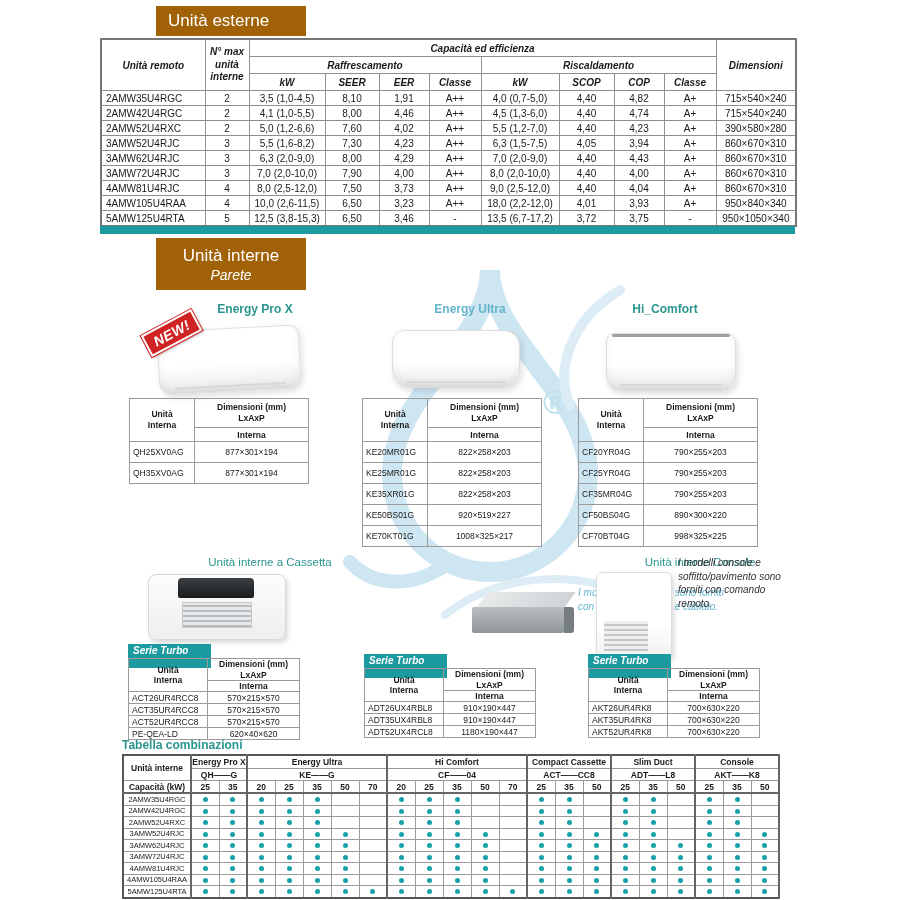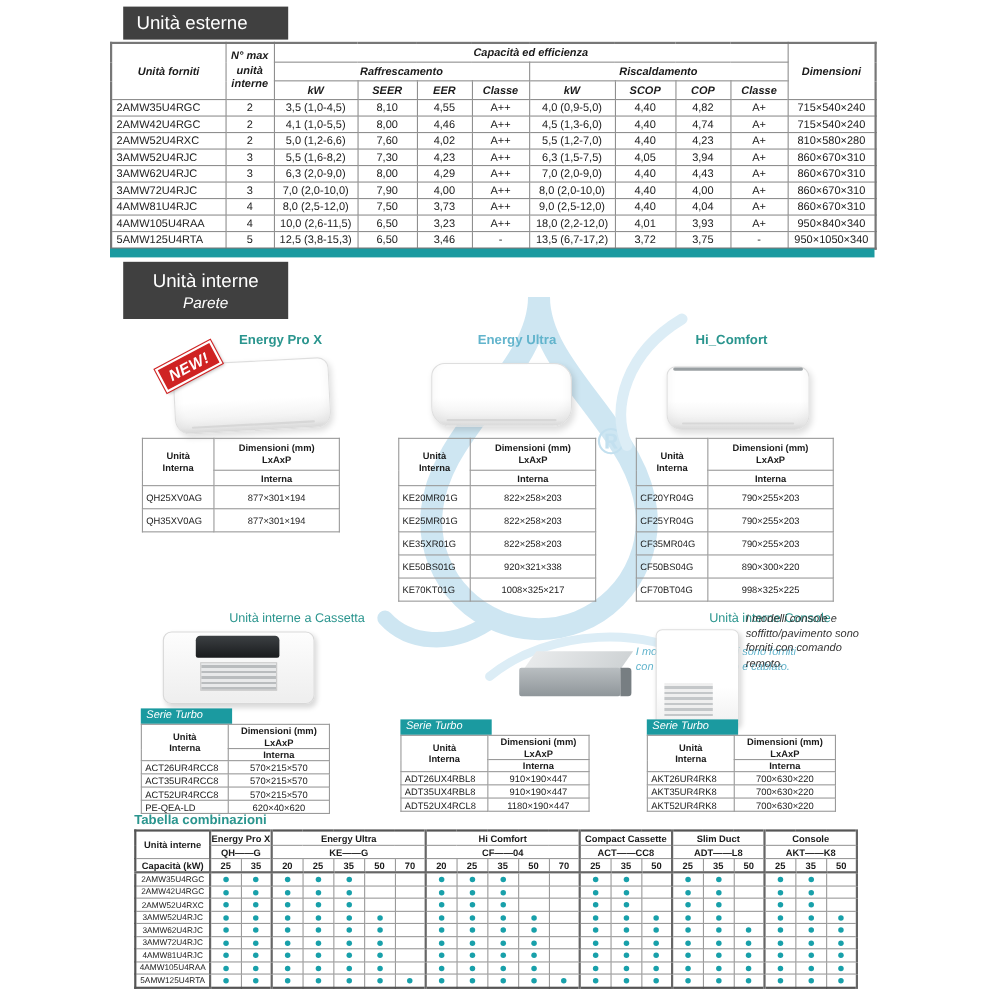--- a/index.html
+++ b/index.html
@@ -1,22 +1,22 @@
 <!DOCTYPE html>
 <html><head>
 <meta charset="utf-8">
 <style>
   html,body{margin:0;padding:0;background:#fff;}
   #page{position:relative;width:900px;height:900px;background:#fff;overflow:hidden;
         font-family:"Liberation Sans",sans-serif;color:#1a1a1a;}
   .abs{position:absolute;}
 
   
-  .tealbox{background:#404040;color:#fff;display:flex;flex-direction:column;justify-content:center;
-           align-items:flex-start;padding-left:12px;box-sizing:border-box;}
+  .tealbox{background:#a16207;color:#fff;display:flex;flex-direction:column;justify-content:center;
+           align-items:flex-start;padding-left:12px;box-sizing:border-box;margin-left:44px;}
   #outdoor-title{left:112px;top:6px;width:150px;height:30px;font-size:17px;}
   #indoor-title{left:112px;top:238px;width:150px;height:52px;font-size:17px;align-items:center;padding-left:0;}
   #indoor-title .sub{font-size:14px;font-style:italic;font-weight:normal;margin-top:1px;}
 
   
   #watermark{left:330px;top:262px;opacity:.8;z-index:0;pointer-events:none;}
   #regmark{left:543px;top:383px;font-size:34px;color:#c3e0ef;font-weight:bold;z-index:0;}
   .swoosh{z-index:0;pointer-events:none;}
   .content{z-index:1;}
 
@@ -57,22 +57,22 @@
   .wall-dim thead tr:first-child th{height:28px;}
   .wall-dim thead tr:last-child th{height:13px;}
   .wall-dim td{height:20px;}
   .serie{width:172px;} .serie .unit-col{width:76px;}
   .serie thead tr:first-child th{height:17px;}
   .serie thead tr:last-child th{height:10px;}
   .serie td{height:11px;}
   #t-epx{left:129px;top:398px;} #t-eu{left:362px;top:398px;} #t-hc{left:578px;top:398px;}
   #t-cass{left:128px;top:658px;} #t-can{left:364px;top:668px;} #t-con{left:588px;top:668px;}
 
-  .serie-label{background:#1b9aa0;color:#fff;font-size:10px;font-weight:normal;font-style:italic;
-               width:78px;height:14px;line-height:13px;padding-left:5px;box-sizing:content-box;}
+  .serie-label{background:#1b9aa0;color:#fff;font-size:10px;font-weight:bold;font-style:italic;
+               width:78px;height:24px;line-height:13px;padding-left:5px;box-sizing:content-box;}
   #sl-cass{left:128px;top:644px;} #sl-can{left:364px;top:654px;} #sl-con{left:588px;top:654px;}
 
   .sec-title{font-size:11.5px;font-weight:normal;text-align:center;}
   .desc{font-size:10px;font-style:italic;line-height:1.35;}
 
   
   #img-cass{left:142px;top:572px;width:150px;height:70px;}
   #img-cass .panel{position:absolute;left:6px;top:2px;width:136px;height:64px;background:linear-gradient(180deg,#fdfdfd,#eee);
                    border:1px solid #d8d8d8;border-radius:8px;box-shadow:2px 3px 5px rgba(0,0,0,.15);}
   #img-cass .dark{position:absolute;left:36px;top:6px;width:76px;height:20px;background:linear-gradient(180deg,#3c4043,#191b1d);border-radius:4px 4px 2px 2px;}
@@ -133,21 +133,21 @@
       <col style="width:50px">
         <col style="width:52px">
         <col style="width:78px">
         <col style="width:55px">
       <col style="width:50px">
         <col style="width:52px">
         <col style="width:80px">
     </colgroup>
     <thead>
       <tr>
-        <th rowspan="3">Unità forniti</th>
+        <th rowspan="3">Unità remoto</th>
         <th rowspan="3" class="pre">N° max
 unità
 interne</th>
         <th colspan="8">Capacità ed efficienza</th>
         <th rowspan="3">Dimensioni</th>
       </tr>
       <tr>
         <th colspan="4">Raffrescamento</th>
         <th colspan="4">Riscaldamento</th>
       </tr>
@@ -161,23 +161,23 @@
         <th>COP</th>
         <th>Classe</th>
       </tr>
     </thead>
     <tbody>
         <tr>
           <td class="first">2AMW35U4RGC</td>
           <td>2</td>
           <td>3,5 (1,0-4,5)</td>
           <td>8,10</td>
-          <td>4,55</td>
+          <td>1,91</td>
           <td>A++</td>
-          <td>4,0 (0,9-5,0)</td>
+          <td>4,0 (0,7-5,0)</td>
           <td>4,40</td>
           <td>4,82</td>
           <td>A+</td>
           <td>715×540×240</td>
         </tr>
         <tr>
           <td class="first">2AMW42U4RGC</td>
           <td>2</td>
           <td>4,1 (1,0-5,5)</td>
           <td>8,00</td>
@@ -193,21 +193,21 @@
           <td class="first">2AMW52U4RXC</td>
           <td>2</td>
           <td>5,0 (1,2-6,6)</td>
           <td>7,60</td>
           <td>4,02</td>
           <td>A++</td>
           <td>5,5 (1,2-7,0)</td>
           <td>4,40</td>
           <td>4,23</td>
           <td>A+</td>
-          <td>810×580×280</td>
+          <td>390×580×280</td>
         </tr>
         <tr>
           <td class="first">3AMW52U4RJC</td>
           <td>3</td>
           <td>5,5 (1,6-8,2)</td>
           <td>7,30</td>
           <td>4,23</td>
           <td>A++</td>
           <td>6,3 (1,5-7,5)</td>
           <td>4,05</td>
@@ -343,21 +343,21 @@
         <tr>
           <td class="first">KE25MR01G</td>
           <td>822×258×203</td>
         </tr>
         <tr>
           <td class="first">KE35XR01G</td>
           <td>822×258×203</td>
         </tr>
         <tr>
           <td class="first">KE50BS01G</td>
-          <td>920×321×338</td>
+          <td>920×519×227</td>
         </tr>
         <tr>
           <td class="first">KE70KT01G</td>
           <td>1008×325×217</td>
         </tr>
       </tbody>
   </table>
 
   <table id="t-hc" class="abs dim-table wall-dim content">
     <thead>

